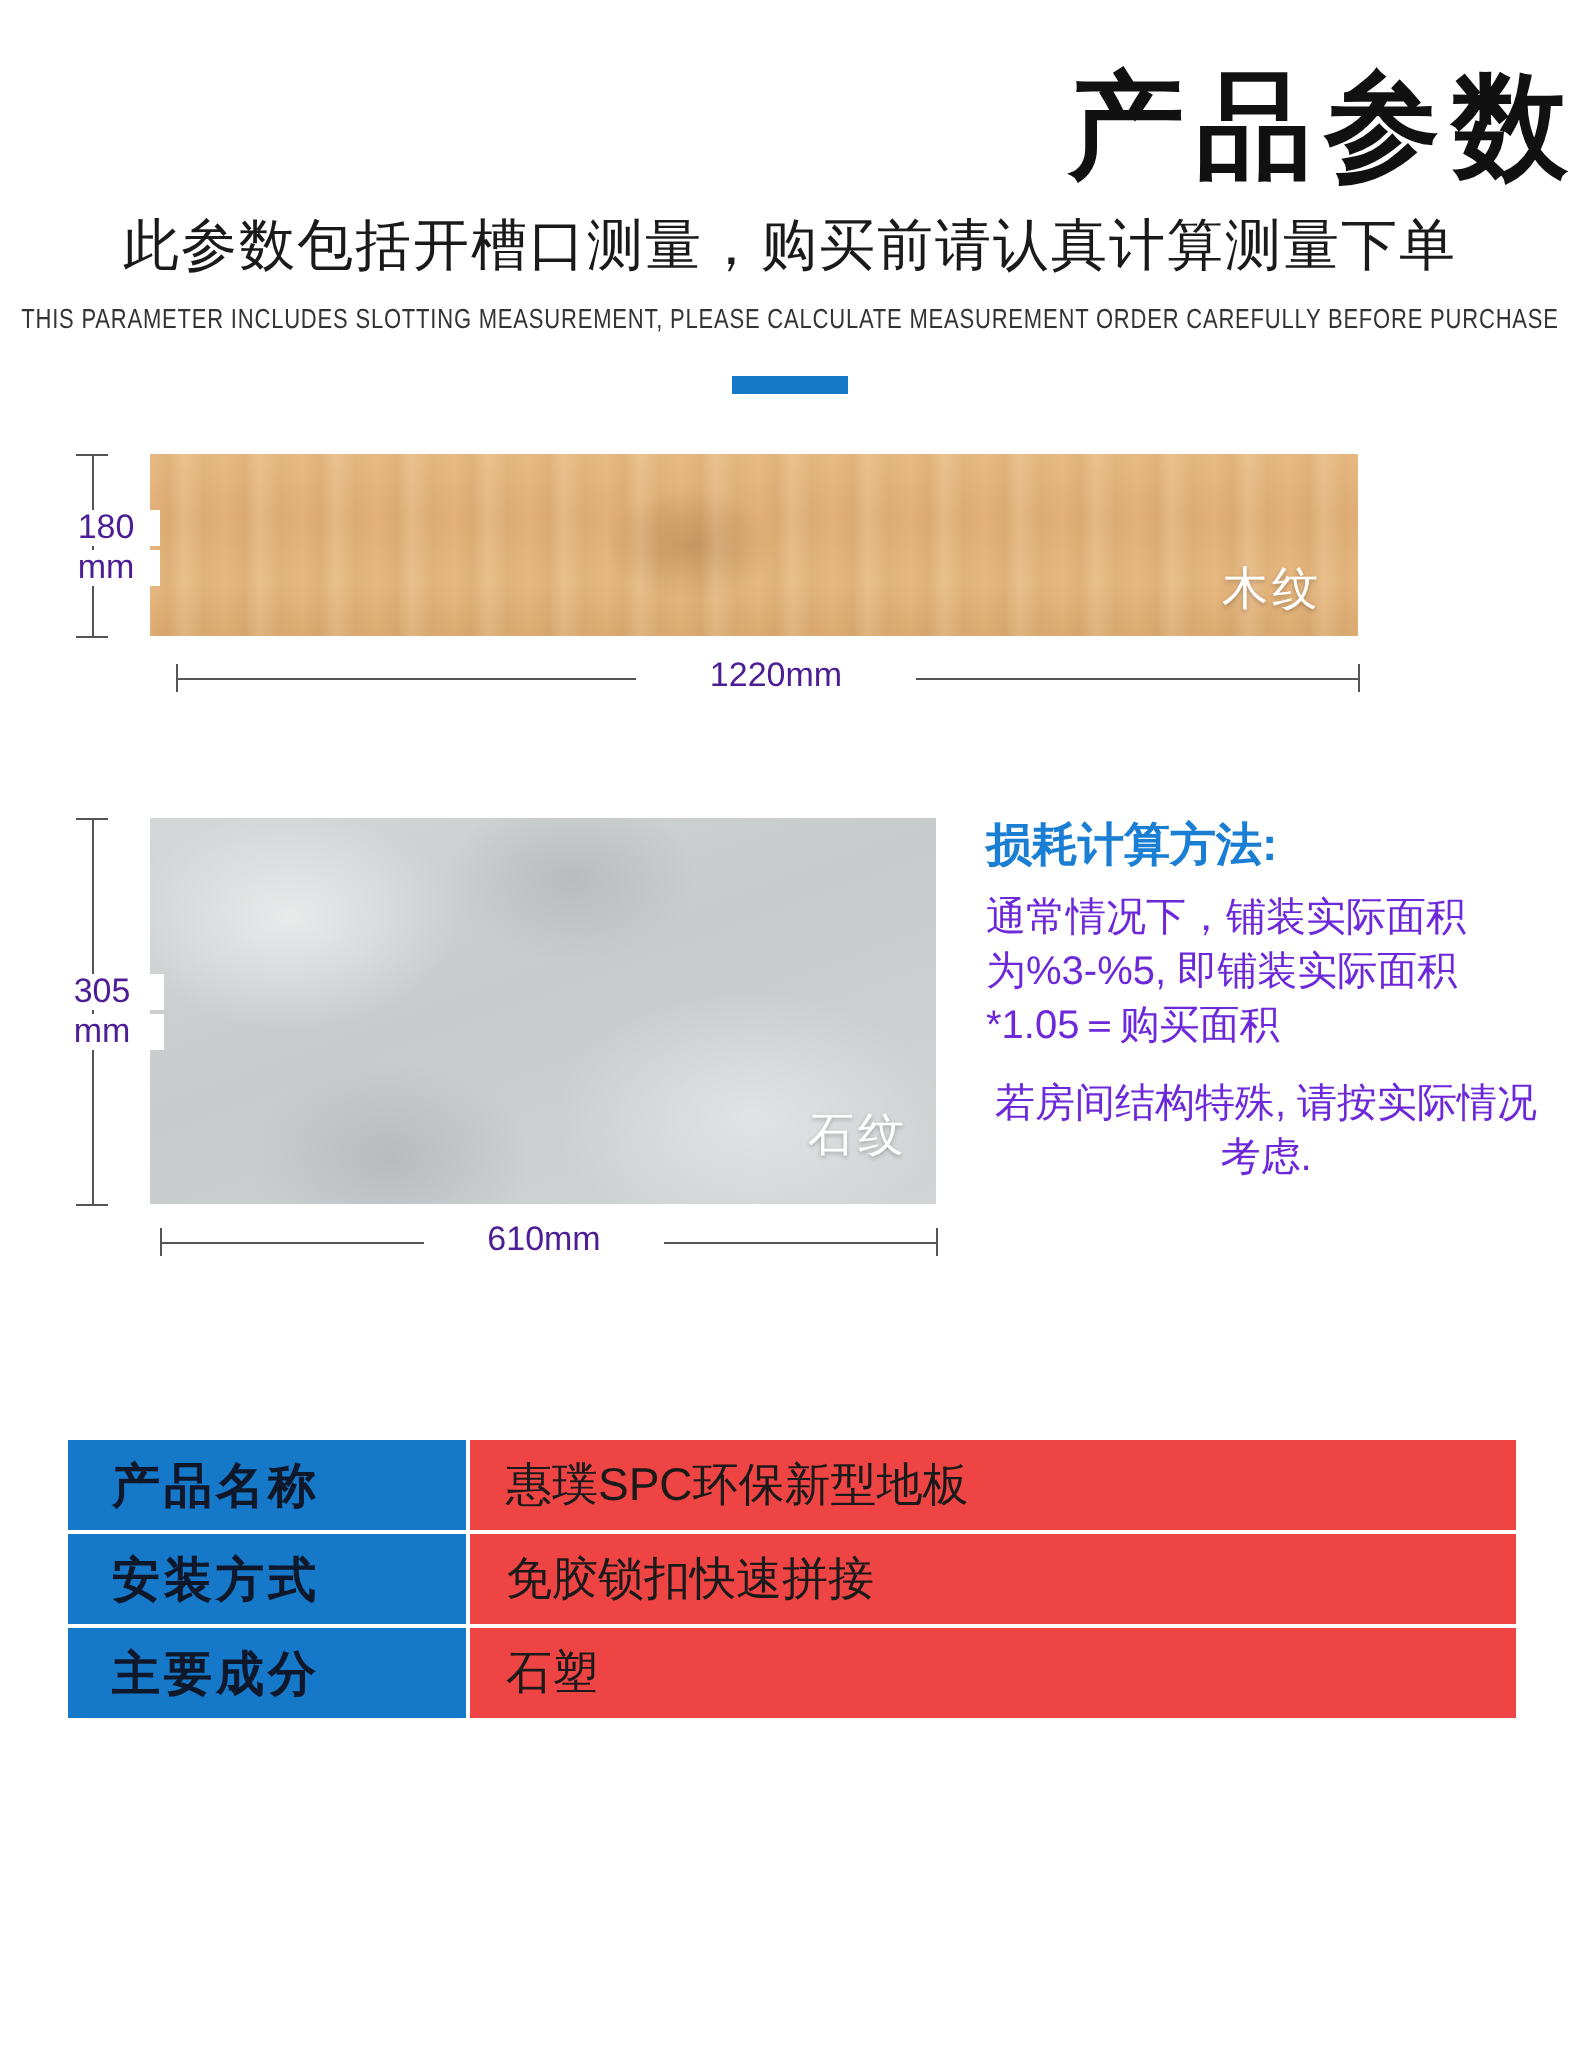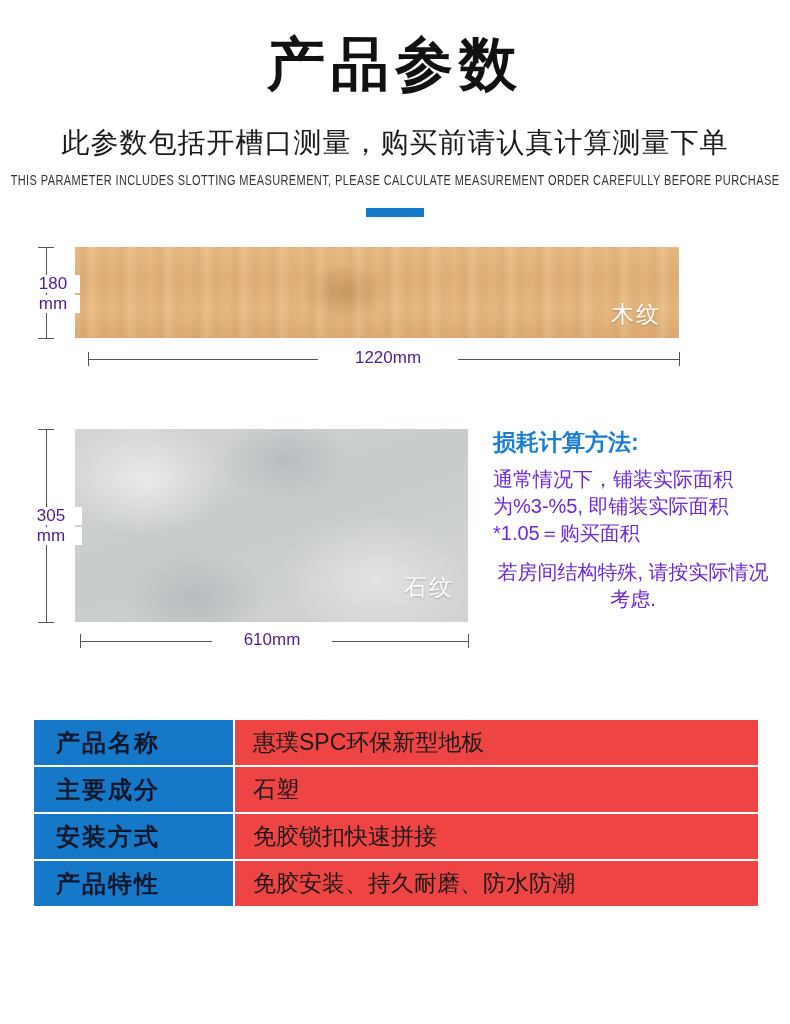--- a/index.html
+++ b/index.html
@@ -21,25 +21,26 @@
     text-align: center;
     padding-top: 32px;
   }
   .main-title {
     font-size: 58px;
     font-weight: bold;
     letter-spacing: 6px;
     color: #111111;
     line-height: 1.1;
     margin: 0;
+    text-align: right;
   }
   .sub-title {
     font-size: 28px;
     color: #1a1a1a;
-    margin-top: 28px;
+    margin-top: 8px;
     letter-spacing: 1px;
   }
   .sub-title-en {
     font-size: 11px;
     color: #333333;
     margin-top: 12px;
     letter-spacing: 0.4px;
     transform: scaleY(1.25);
   }
   .blue-bar {
@@ -228,25 +229,21 @@
   </div>
 </div>
 
 <table class="spec-table">
   <tbody>
     <tr>
       <td class="k">产品名称</td>
       <td class="v">惠璞SPC环保新型地板</td>
     </tr>
     <tr>
-      <td class="k">主要成分</td>
-      <td class="v">石塑</td>
-    </tr>
-    <tr>
       <td class="k">安装方式</td>
       <td class="v">免胶锁扣快速拼接</td>
     </tr>
     <tr>
-      <td class="k">产品特性</td>
-      <td class="v">免胶安装、持久耐磨、防水防潮</td>
+      <td class="k">主要成分</td>
+      <td class="v">石塑</td>
     </tr>
   </tbody>
 </table>
 
 </body></html>

